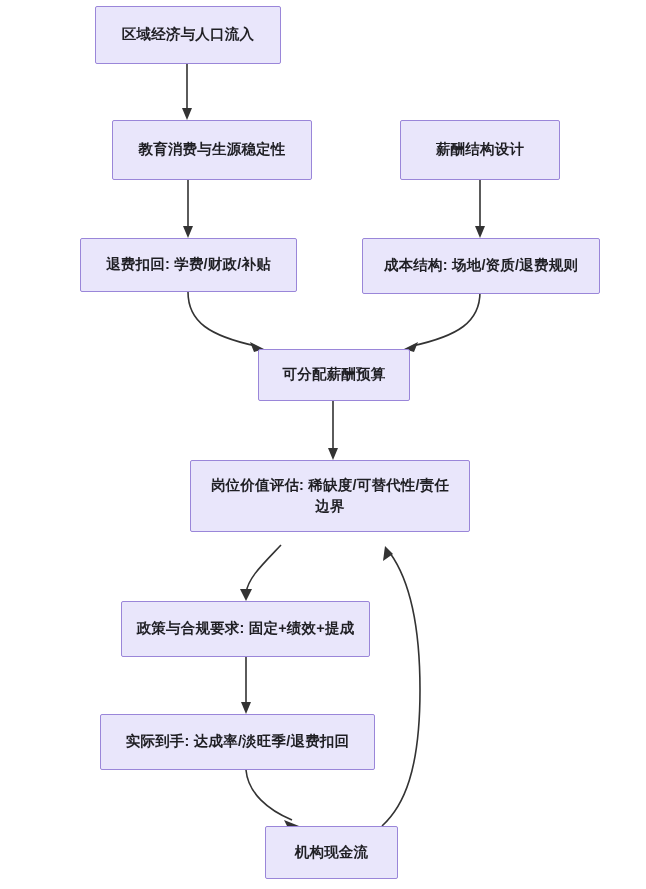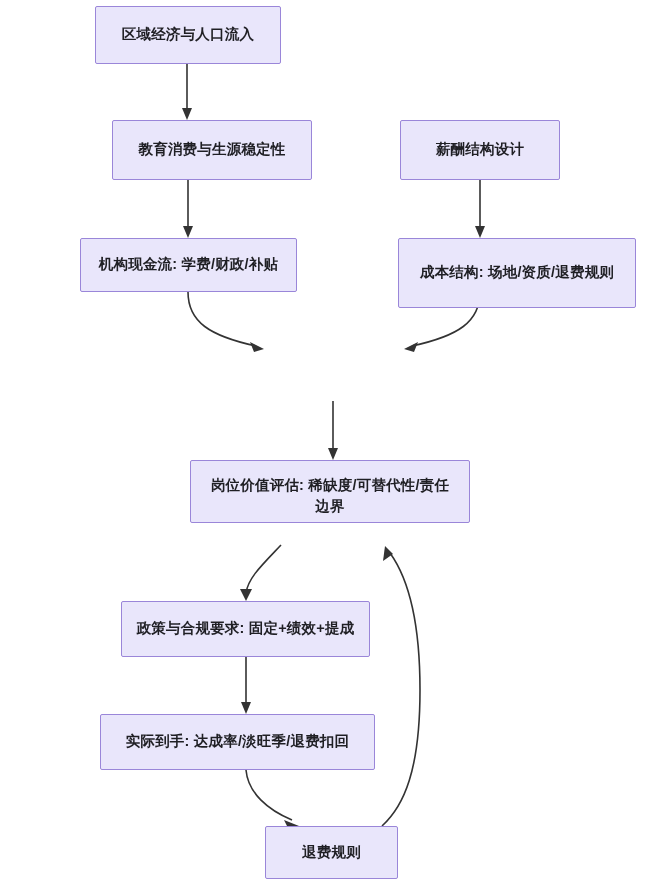--- a/index.html
+++ b/index.html
@@ -124,38 +124,41 @@
 
   <div class="node-box" style="left:88px; top:120px; width:200px; height:60px;margin-left:24px;">
     <span class="node-label">教育消费与生源稳定性</span>
   </div>
 
   <div class="node-box" style="left:400px; top:120px; width:160px; height:60px;">
     <span class="node-label">薪酬结构设计</span>
   </div>
 
   <div class="node-box" style="left:80px; top:238px; width:217px; height:54px;">
-    <span class="node-label">机构现金流: 学费/财政/补贴</span>
+    <span class="node-label">退费扣回: 学费/财政/补贴</span>
   </div>
 
-  <div class="node-box" style="left:362px; top:238px; width:238px; height:70px;margin-left:36px;">
+  <div class="node-box" style="left:362px; top:238px; width:238px; height:56px;">
     <span class="node-label">成本结构: 场地/资质/退费规则</span>
   </div>
 
+  <div class="node-box" style="left:258px; top:349px; width:152px; height:52px;">
+    <span class="node-label">可分配薪酬预算</span>
+  </div>
 
-  <div class="node-box" style="left:190px; top:460px; width:280px; height:63px; align-items:flex-start; padding-top:14px;">
+  <div class="node-box" style="left:190px; top:460px; width:280px; height:72px; align-items:flex-start; padding-top:14px;">
     <span class="node-label">岗位价值评估: 稀缺度/可替代性/责任
 边界</span>
   </div>
 
   <div class="node-box" style="left:121px; top:601px; width:249px; height:56px;">
     <span class="node-label">政策与合规要求: 固定+绩效+提成</span>
   </div>
 
   <div class="node-box" style="left:100px; top:714px; width:275px; height:56px;">
     <span class="node-label">实际到手: 达成率/淡旺季/退费扣回</span>
   </div>
 
   <div class="node-box" style="left:265px; top:826px; width:133px; height:53px;">
-    <span class="node-label">退费规则</span>
+    <span class="node-label">机构现金流</span>
   </div>
 
 </div>
 
 </body></html>

